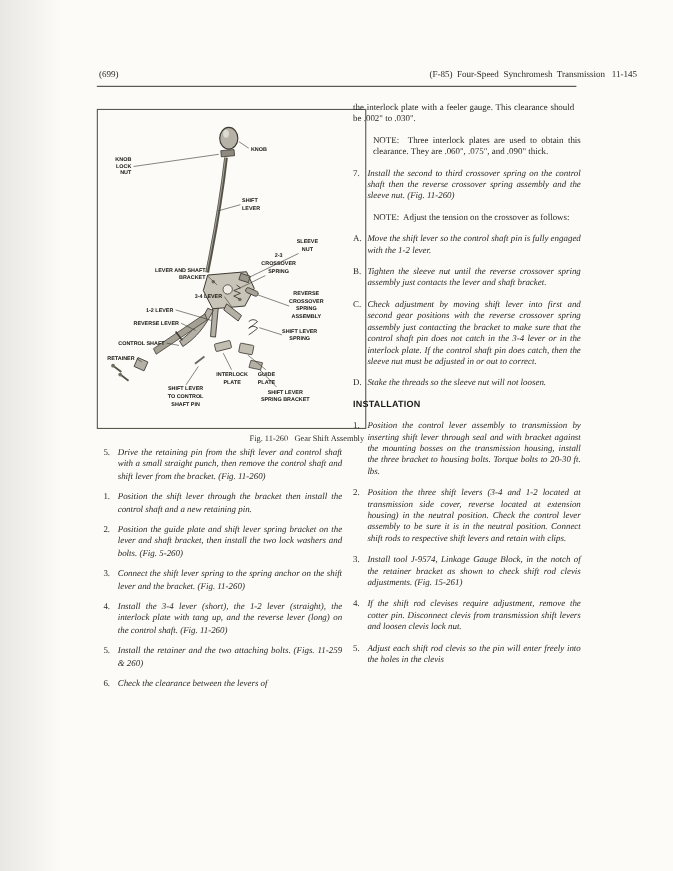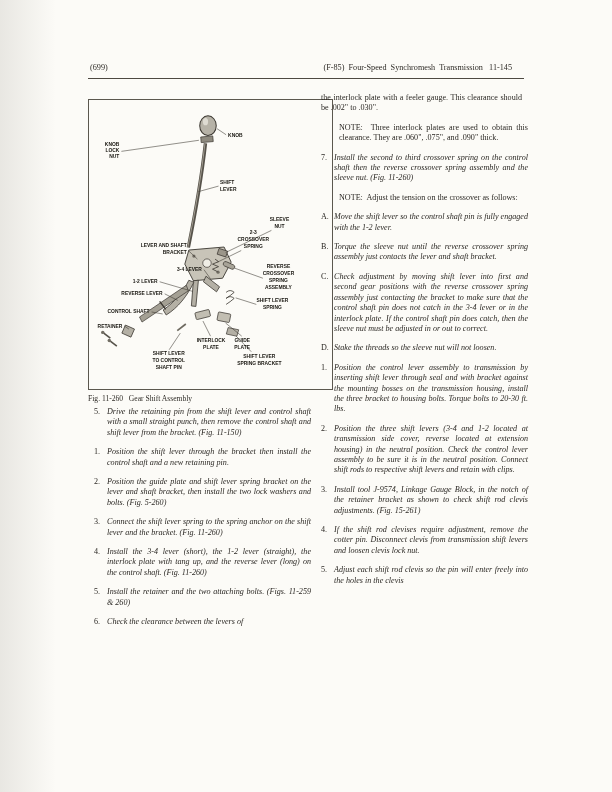--- a/index.html
+++ b/index.html
@@ -16,38 +16,38 @@
     overflow: hidden;
   }
   .page::before {
     content: "";
     position: absolute; left: 0; top: 0;
     width: 70px; height: 100%;
     background: linear-gradient(to right, rgba(90,85,75,0.12), rgba(90,85,75,0) 80%);
     pointer-events: none;
   }
   .page-header {
-    position: absolute; top: 63px; left: 90px; width: 422px;
+    position: absolute; top: 63px; left: 90px; width: 489px;
     display: flex; justify-content: space-between;
     font-size: 8.2px; color: #2e2b26; white-space: pre;
   }
   .header-rule {
     position: absolute; top: 78px; left: 88px; width: 436px;
     border-top: 1.1px solid #4d4941;
   }
   .fig-box {
     position: absolute; left: 88px; top: 99px;
     width: 243px; height: 289px;
     border: 1px solid #5b574e;
     margin: 0; background: #fcfbf7;
   }
   .fig-box svg { display: block; width: 100%; height: 100%; }
   .fig-caption {
     position: absolute; left: 88px; top: 394px; width: 243px;
-    text-align: left; font-size: 7.6px; color: #2e2b26; white-space: pre;
+    text-align: right; font-size: 7.6px; color: #2e2b26; white-space: pre;
   }
   .col {
     position: absolute;
     font-size: 8.1px; line-height: 10.4px; color: #2b2824;
   }
   .col-left  { left: 94px;  top: 407px; width: 217px; }
   .col-right { left: 321px; top: 93px;  width: 207px; }
   .num-item { display: flex; margin-bottom: 9px; }
   .num-item .num { flex: none; width: 13px; }
   .num-item .txt { flex: 1; text-align: justify; font-style: italic; }
@@ -174,21 +174,21 @@
         <text class="fl" x="169" y="256" text-anchor="middle">SHIFT LEVER</text>
         <text class="fl" x="169" y="263" text-anchor="middle">SPRING BRACKET</text>
       </g>
     </svg>
   </figure>
   <div class="fig-caption">Fig. 11-260&nbsp;&nbsp; Gear Shift Assembly</div>
 
   <section class="col col-left">
     <div class="num-item">
       <span class="num">5.</span>
-      <span class="txt">Drive the retaining pin from the shift lever and control shaft with a small straight punch, then remove the control shaft and shift lever from the bracket. (Fig. 11-150)</span>
+      <span class="txt">Drive the retaining pin from the shift lever and control shaft with a small straight punch, then remove the control shaft and shift lever from the bracket. (Fig. 11-260)</span>
     </div>
 
 
     <div class="num-item">
       <span class="num">1.</span>
       <span class="txt">Position the shift lever through the bracket then install the control shaft and a new retaining pin.</span>
     </div>
     <div class="num-item">
       <span class="num">2.</span>
       <span class="txt">Position the guide plate and shift lever spring bracket on the lever and shaft bracket, then install the two lock washers and bolts. (Fig. 5-260)</span>
@@ -220,31 +220,32 @@
       <span class="txt">Install the second to third crossover spring on the control shaft then the reverse crossover spring assembly and the sleeve nut. (Fig. 11-260)</span>
     </div>
     <p class="note">NOTE:&nbsp; Adjust the tension on the crossover as follows:</p>
 
     <div class="num-item">
       <span class="num">A.</span>
       <span class="txt">Move the shift lever so the control shaft pin is fully engaged with the 1-2 lever.</span>
     </div>
     <div class="num-item">
       <span class="num">B.</span>
-      <span class="txt">Torque the sleeve nut until the reverse crossover spring assembly just contacts the lever and shaft bracket.</span>
+      <span class="txt">Tighten the sleeve nut until the reverse crossover spring assembly just contacts the lever and shaft bracket.</span>
     </div>
     <div class="num-item">
       <span class="num">C.</span>
       <span class="txt">Check adjustment by moving shift lever into first and second gear positions with the reverse crossover spring assembly just contacting the bracket to make sure that the control shaft pin does not catch in the 3-4 lever or in the interlock plate. If the control shaft pin does catch, then the sleeve nut must be adjusted in or out to correct.</span>
     </div>
     <div class="num-item">
       <span class="num">D.</span>
       <span class="txt">Stake the threads so the sleeve nut will not loosen.</span>
     </div>
 
+    <h3 class="sec-heading">INSTALLATION</h3>
 
     <div class="num-item">
       <span class="num">1.</span>
       <span class="txt">Position the control lever assembly to transmission by inserting shift lever through seal and with bracket against the mounting bosses on the transmission housing, install the three bracket to housing bolts. Torque bolts to 20-30 ft. lbs.</span>
     </div>
     <div class="num-item">
       <span class="num">2.</span>
       <span class="txt">Position the three shift levers (3-4 and 1-2 located at transmission side cover, reverse located at extension housing) in the neutral position. Check the control lever assembly to be sure it is in the neutral position. Connect shift rods to respective shift levers and retain with clips.</span>
     </div>
     <div class="num-item">

